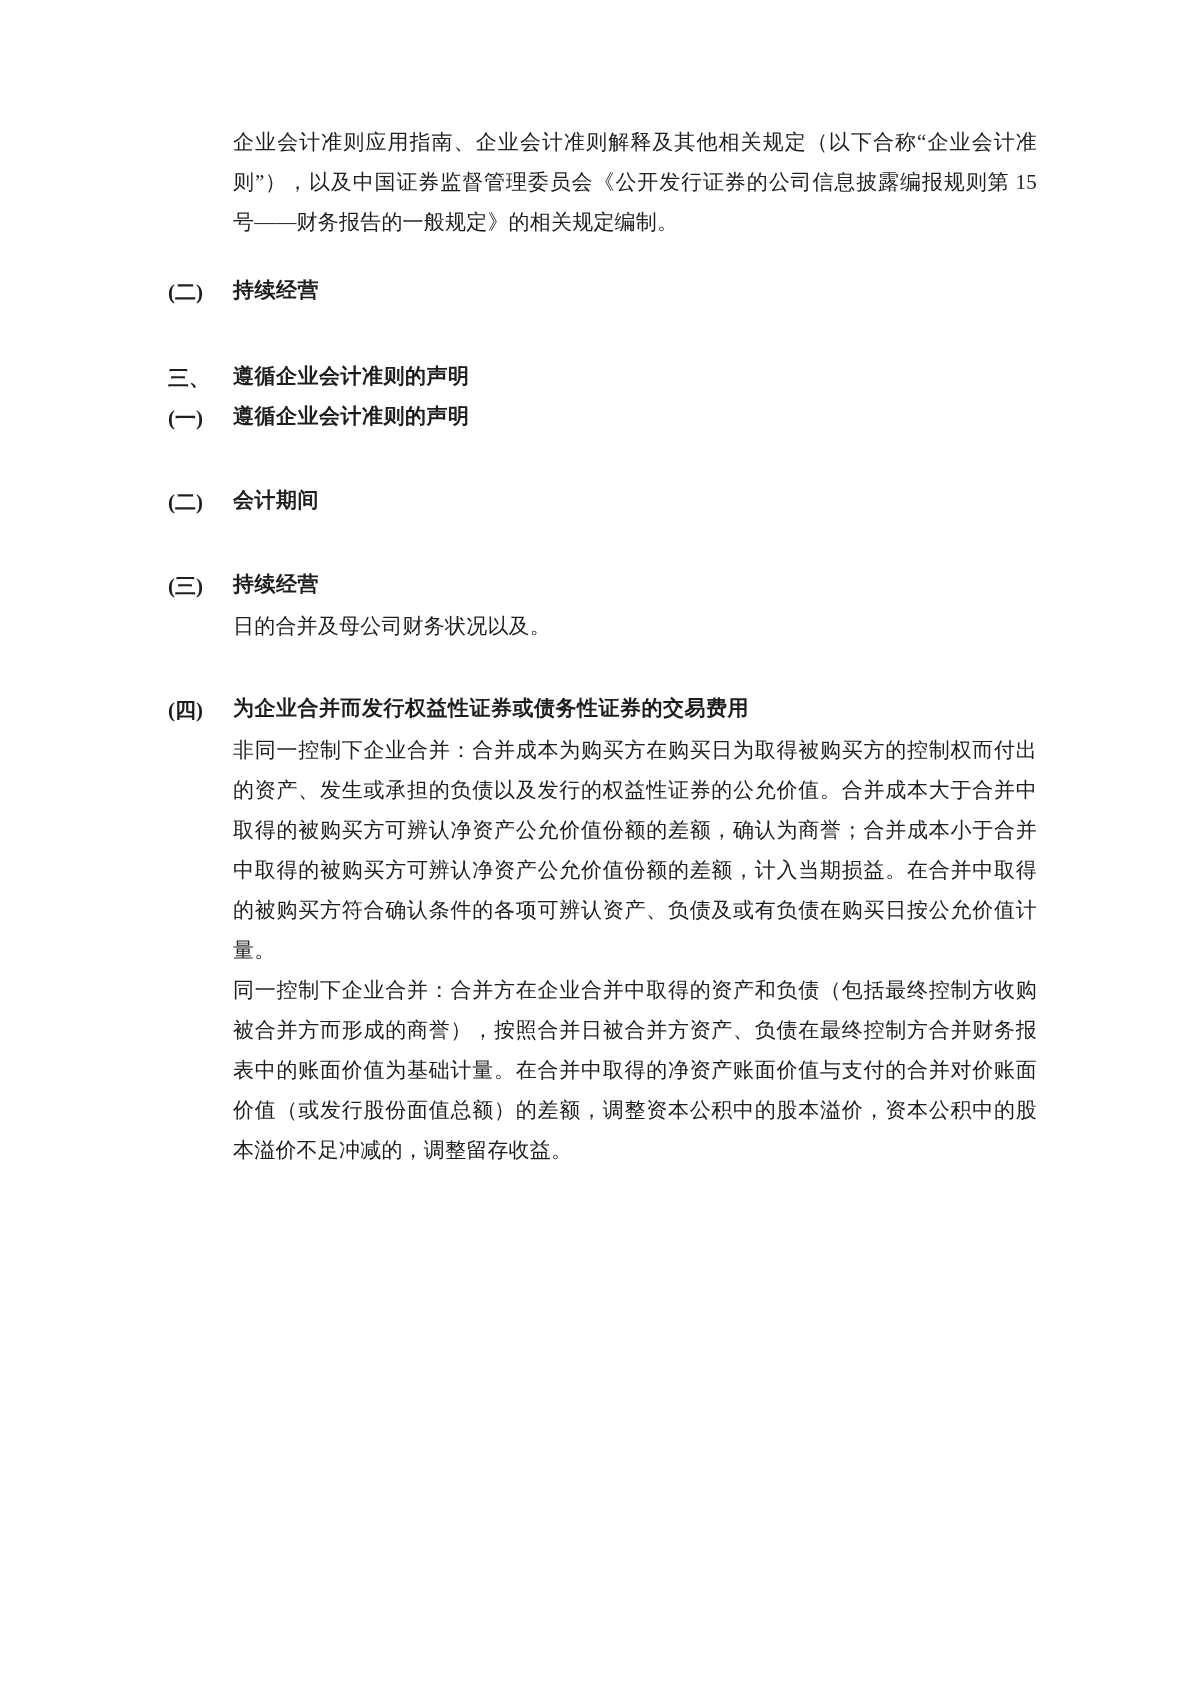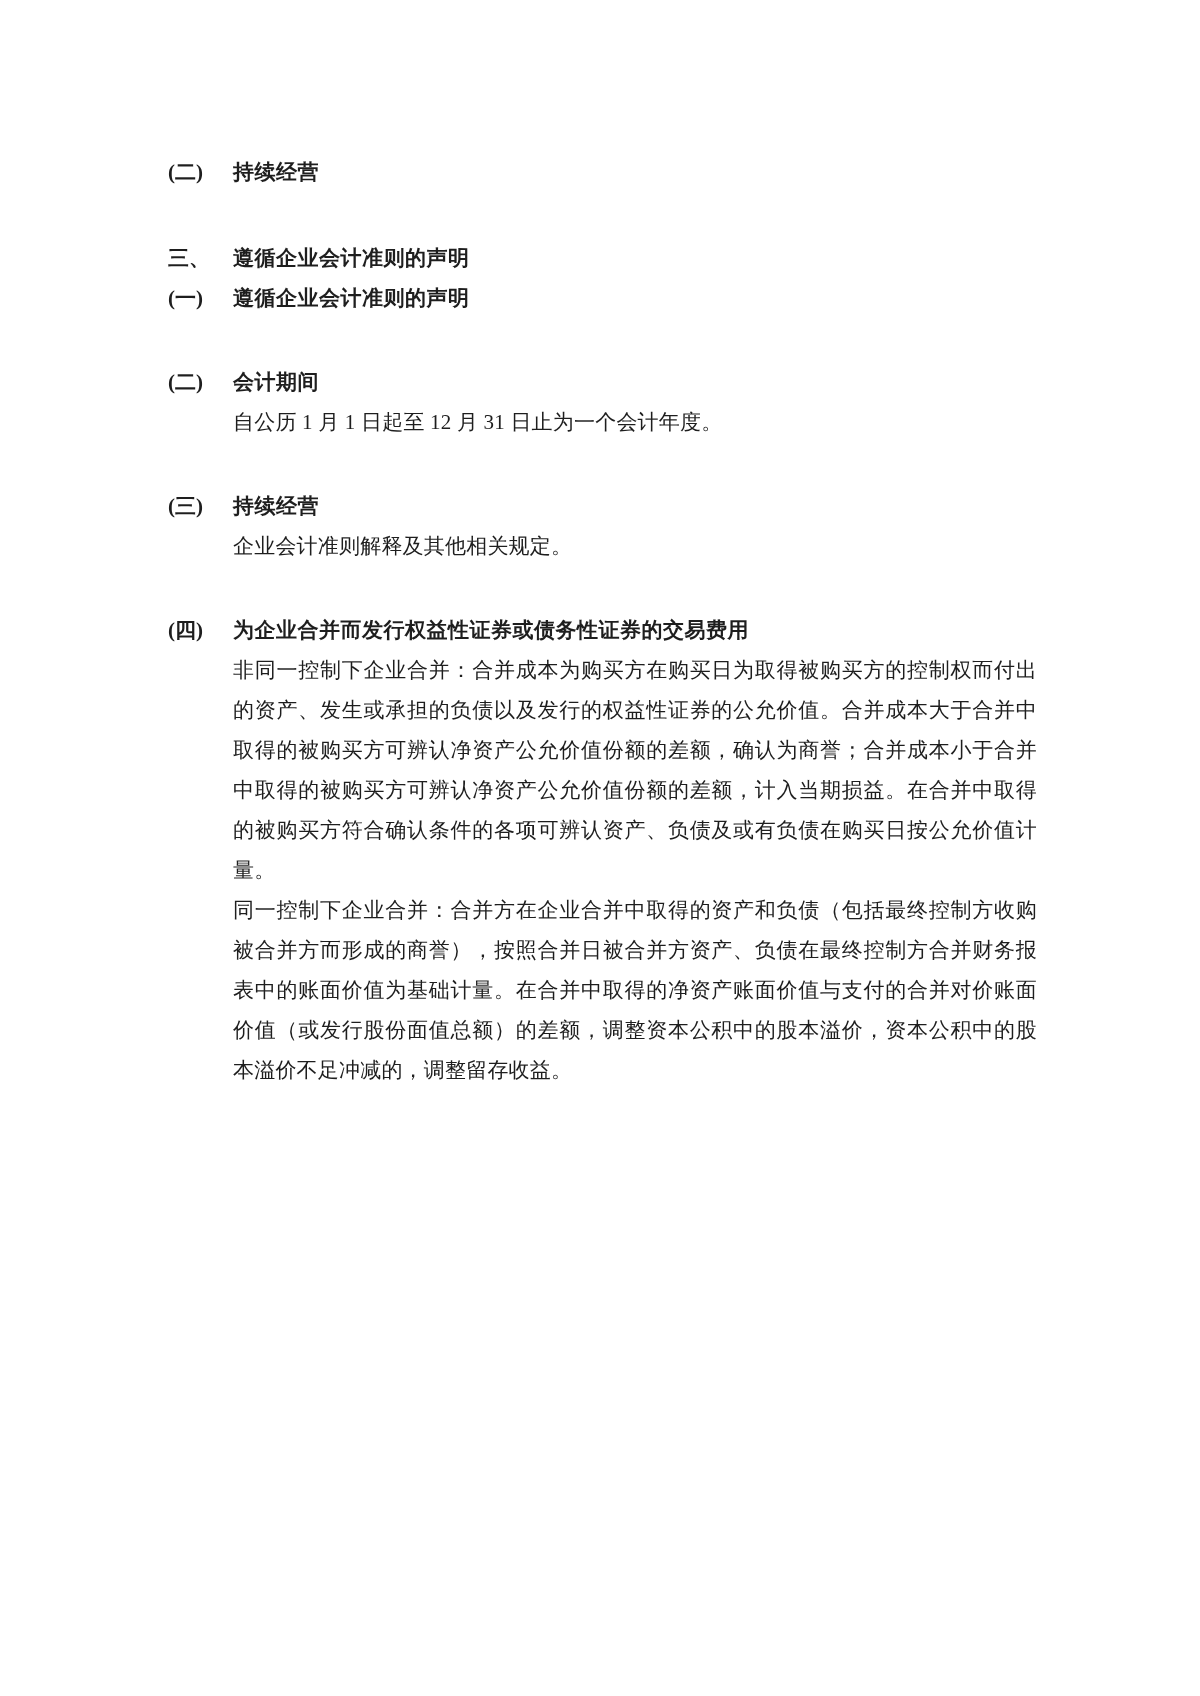--- a/index.html
+++ b/index.html
@@ -27,21 +27,21 @@
     font-size: 21px;
     line-height: 40px;
     font-weight: bold;
     font-family: "Liberation Serif", "DejaVu Serif", serif;
   }
   .text-cell {
     flex: 1 1 auto;
     min-width: 0;
   }
   .heading-title {
-    font-family: Liberation Sans, sans-serif;
+    font-family: Liberation Mono, monospace;
     font-weight: bold;
     font-size: 21px;
     line-height: 40px;
     letter-spacing: 0.5px;
   }
   .body-para {
     font-size: 21px;
     line-height: 40px;
     text-align: justify;
     letter-spacing: 0.2px;
@@ -49,20 +49,24 @@
   .sec-gap    { margin-top: 44px; }
   .sec-gap-sm { margin-top: 30px; }
   .chapter-gap { margin-top: 46px; }
 </style>
 </head>
 <body>
 
 <div class="page">
   <div class="content">
 
+    <div class="row">
+      <span class="label-cell"></span>
+      <p class="body-para text-cell">企业会计准则应用指南、企业会计准则解释及其他相关规定（以下合称“企业会计准则”），以及中国证券监督管理委员会《公开发行证券的公司信息披露编报规则第 15 号——财务报告的一般规定》的相关规定编制。</p>
+    </div>
 
     <section class="sec-gap-sm">
       <div class="row">
         <span class="label-cell">(二)</span>
         <h3 class="heading-title text-cell">持续经营</h3>
       </div>
     </section>
 
     <section class="chapter-gap">
       <div class="row">
@@ -76,34 +80,30 @@
         <span class="label-cell">(一)</span>
         <h3 class="heading-title text-cell">遵循企业会计准则的声明</h3>
       </div>
     </section>
 
     <section class="sec-gap">
       <div class="row">
         <span class="label-cell">(二)</span>
         <h3 class="heading-title text-cell">会计期间</h3>
       </div>
-      <div class="row">
-        <span class="label-cell"></span>
-        <p class="body-para text-cell">自公历 1 月 1 日起至 12 月 31 日止为一个会计年度。</p>
-      </div>
     </section>
 
     <section class="sec-gap">
       <div class="row">
         <span class="label-cell">(三)</span>
         <h3 class="heading-title text-cell">持续经营</h3>
       </div>
       <div class="row">
         <span class="label-cell"></span>
-        <p class="body-para text-cell">企业会计准则解释及其他相关规定。</p>
+        <p class="body-para text-cell">日的合并及母公司财务状况以及。</p>
       </div>
     </section>
 
     <section class="sec-gap">
       <div class="row">
         <span class="label-cell">(四)</span>
         <h3 class="heading-title text-cell">为企业合并而发行权益性证券或债务性证券的交易费用</h3>
       </div>
       <div class="row">
         <span class="label-cell"></span>

